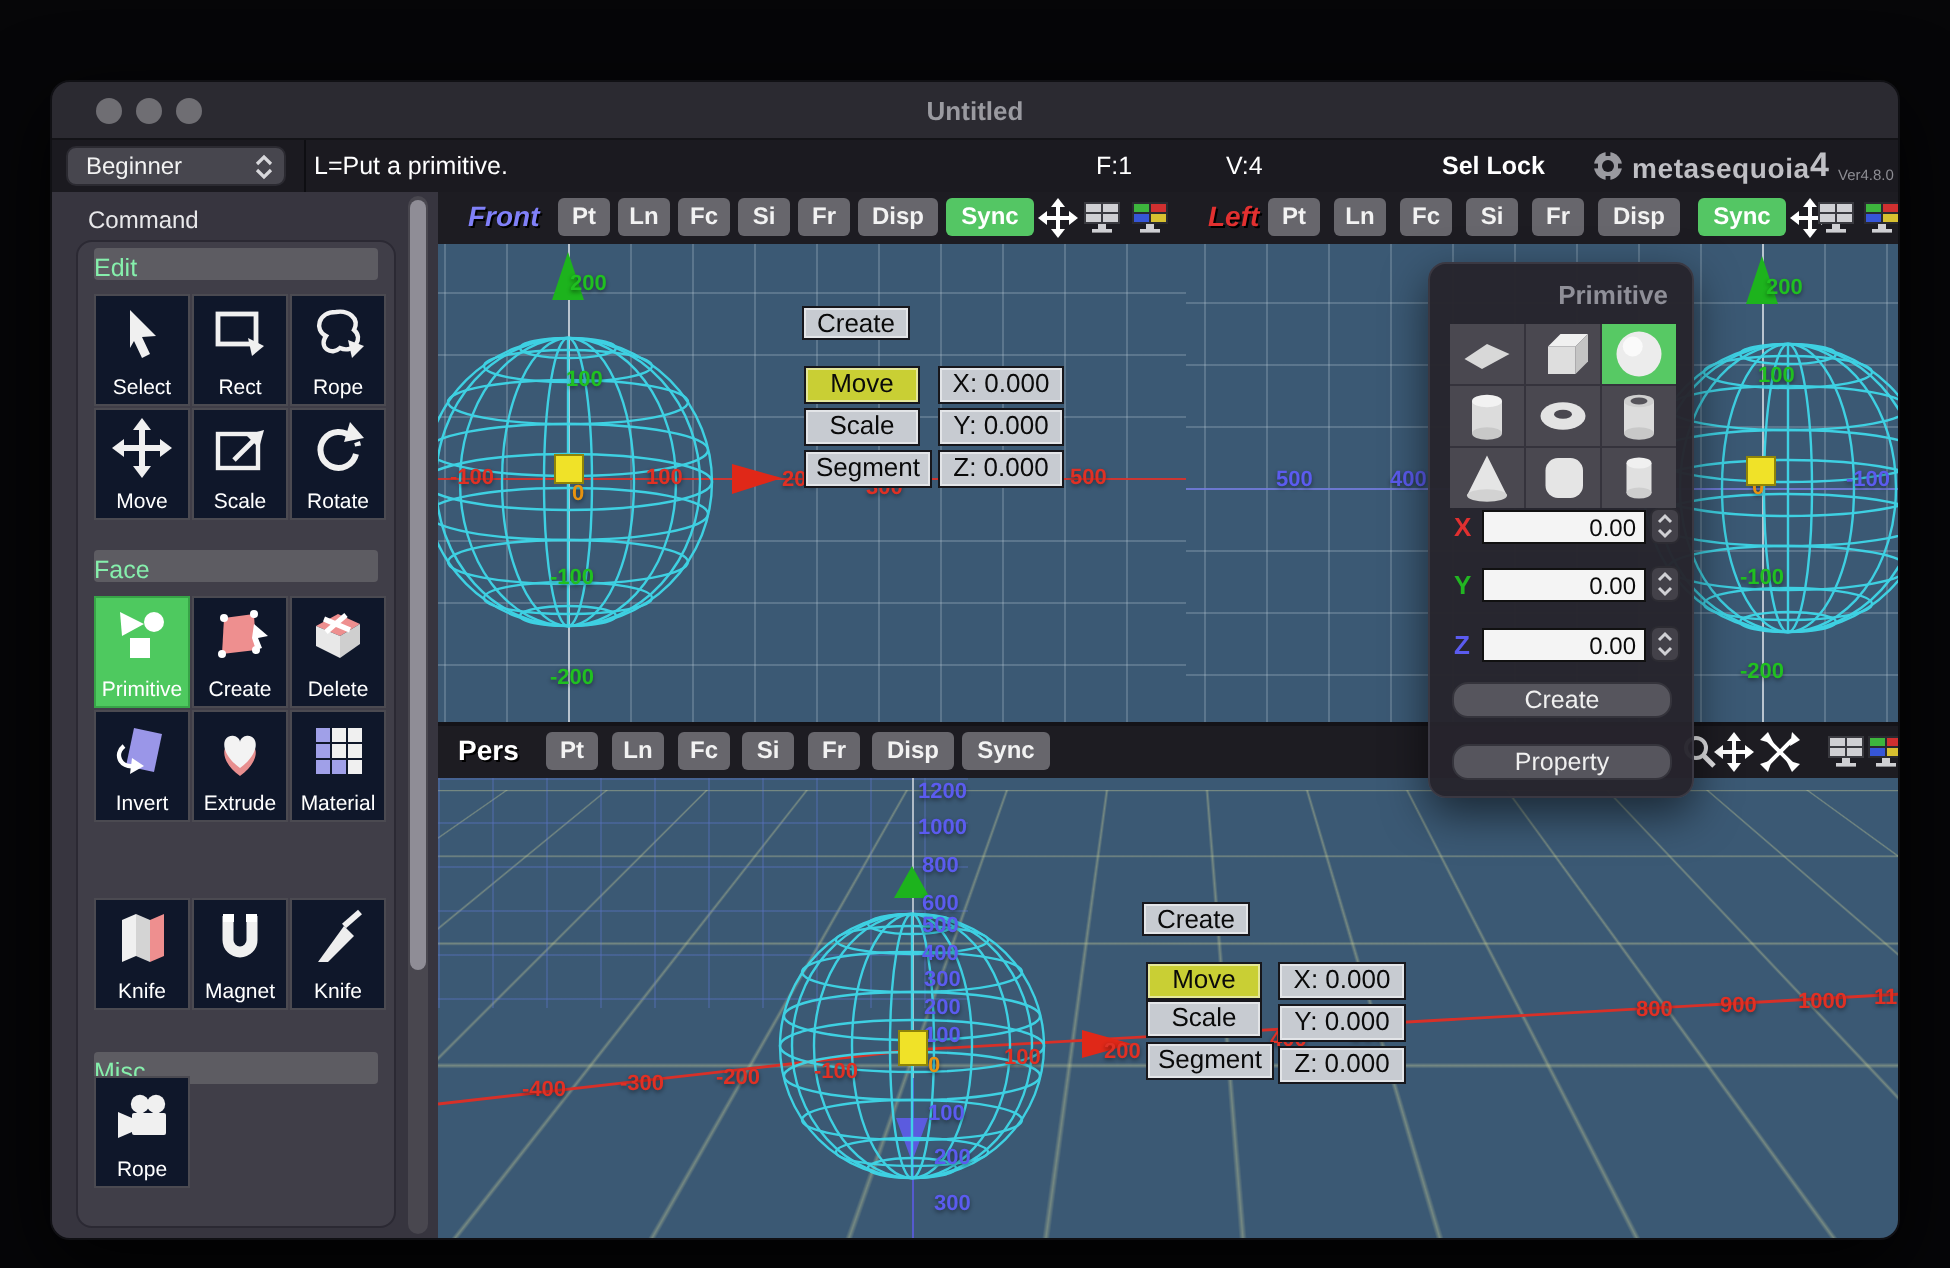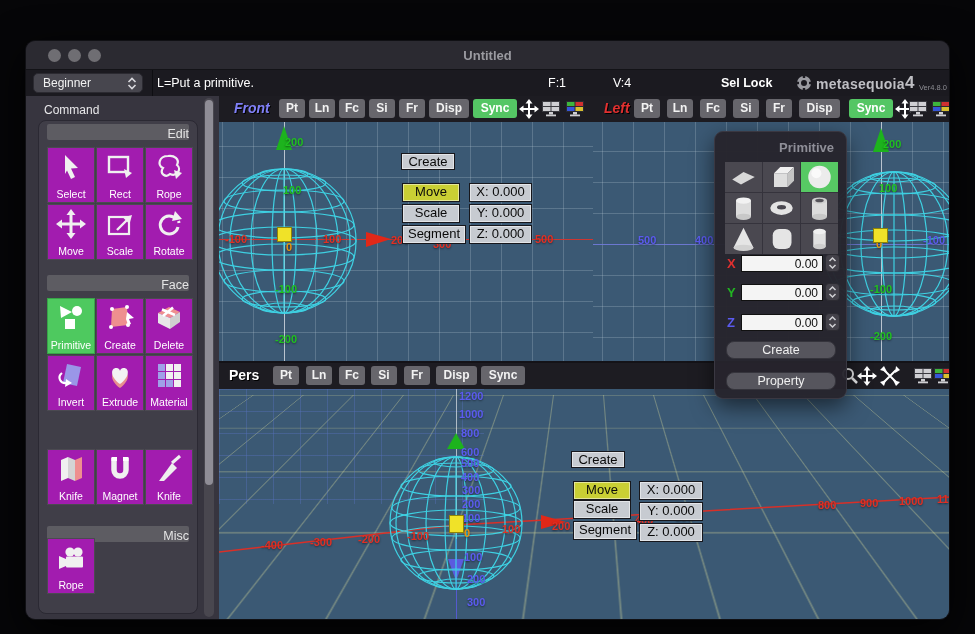--- a/index.html
+++ b/index.html
@@ -14,22 +14,22 @@
   .menubar{position:absolute;left:0;top:29px;right:0;height:26px;background:#1b1a20}
   .dropdown{position:absolute;left:7px;top:3px;width:110px;height:20px;background:#47464e;border:1px solid #2b2a31;border-radius:5px;color:#f2f2f2;font-size:12px;line-height:18px;padding-left:9px;box-sizing:border-box}
   .dd-arrows{position:absolute;right:3px;top:2px;width:14px;height:14px}
   .vsep{position:absolute;left:126px;top:0;bottom:0;width:1px;background:#0e0e12}
   .mtext{position:absolute;top:6px;color:#fff;font-size:12.5px}
   .brand{position:absolute;top:4px;color:#bfbfc4}
   
   .sidebar{position:absolute;left:0;top:55px;width:193px;bottom:0;background:#37353f}
   .cmd-title{position:absolute;left:18px;top:7px;color:#e8e8ea;font-size:12px}
   .cmd-panel{position:absolute;left:12px;top:24px;width:160px;height:494px;background:#403e48;border:1px solid #2b2933;border-radius:8px;box-sizing:border-box}
-  .sec-h{position:absolute;left:8px;width:142px;height:16px;background:#5d5c62;color:#e5e5e5;font-size:12.5px;text-align:right;line-height:20px;border-radius:2px}
-  .cbtn{position:absolute;width:48px;height:56px;background:#a21caf;border:1px solid #4b4a51;box-sizing:border-box;text-align:center}
+  .sec-h{position:absolute;left:8px;width:142px;height:16px;background:#5d5c62;color:#86efac;font-size:12.5px;text-align:left;line-height:20px;border-radius:2px}
+  .cbtn{position:absolute;width:48px;height:56px;background:#0f172a;border:1px solid #4b4a51;box-sizing:border-box;text-align:center}
   .cbtn svg{margin-top:4px}
   .cbtn .lbl{position:absolute;left:0;right:0;bottom:2px;color:#fff;font-size:10.5px}
   .cbtn.sel{background:#4ec95f;border-color:#37a447}
   .sb-track{position:absolute;left:178px;top:2px;bottom:2px;width:10px;background:#49474f;border-radius:5px}
   .sb-thumb{position:absolute;left:1px;top:2px;width:8px;height:385px;background:#8f8d96;border-radius:4px}
   
   .vp-area{position:absolute;left:193px;top:55px;right:0;bottom:0;background:#141318}
   .vp{position:absolute;overflow:hidden}
   .vp-header{position:absolute;left:0;top:0;right:0;height:26px;background:#1d1c22}
   .vp-body{position:absolute;left:0;top:26px;right:0;bottom:0;background:#3b5974;overflow:hidden}

